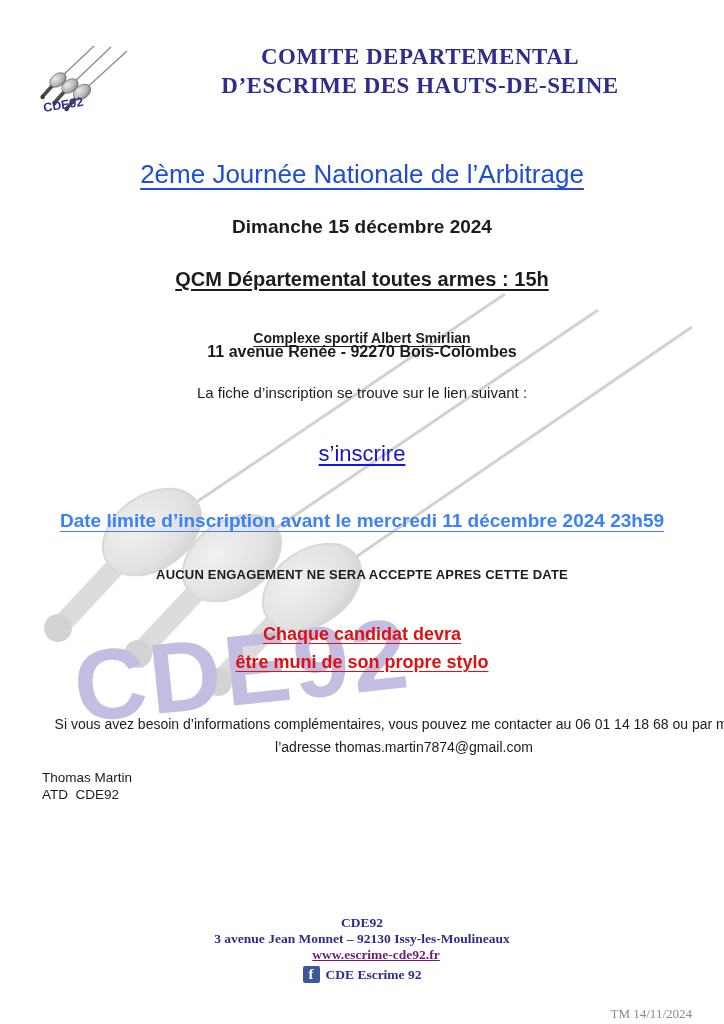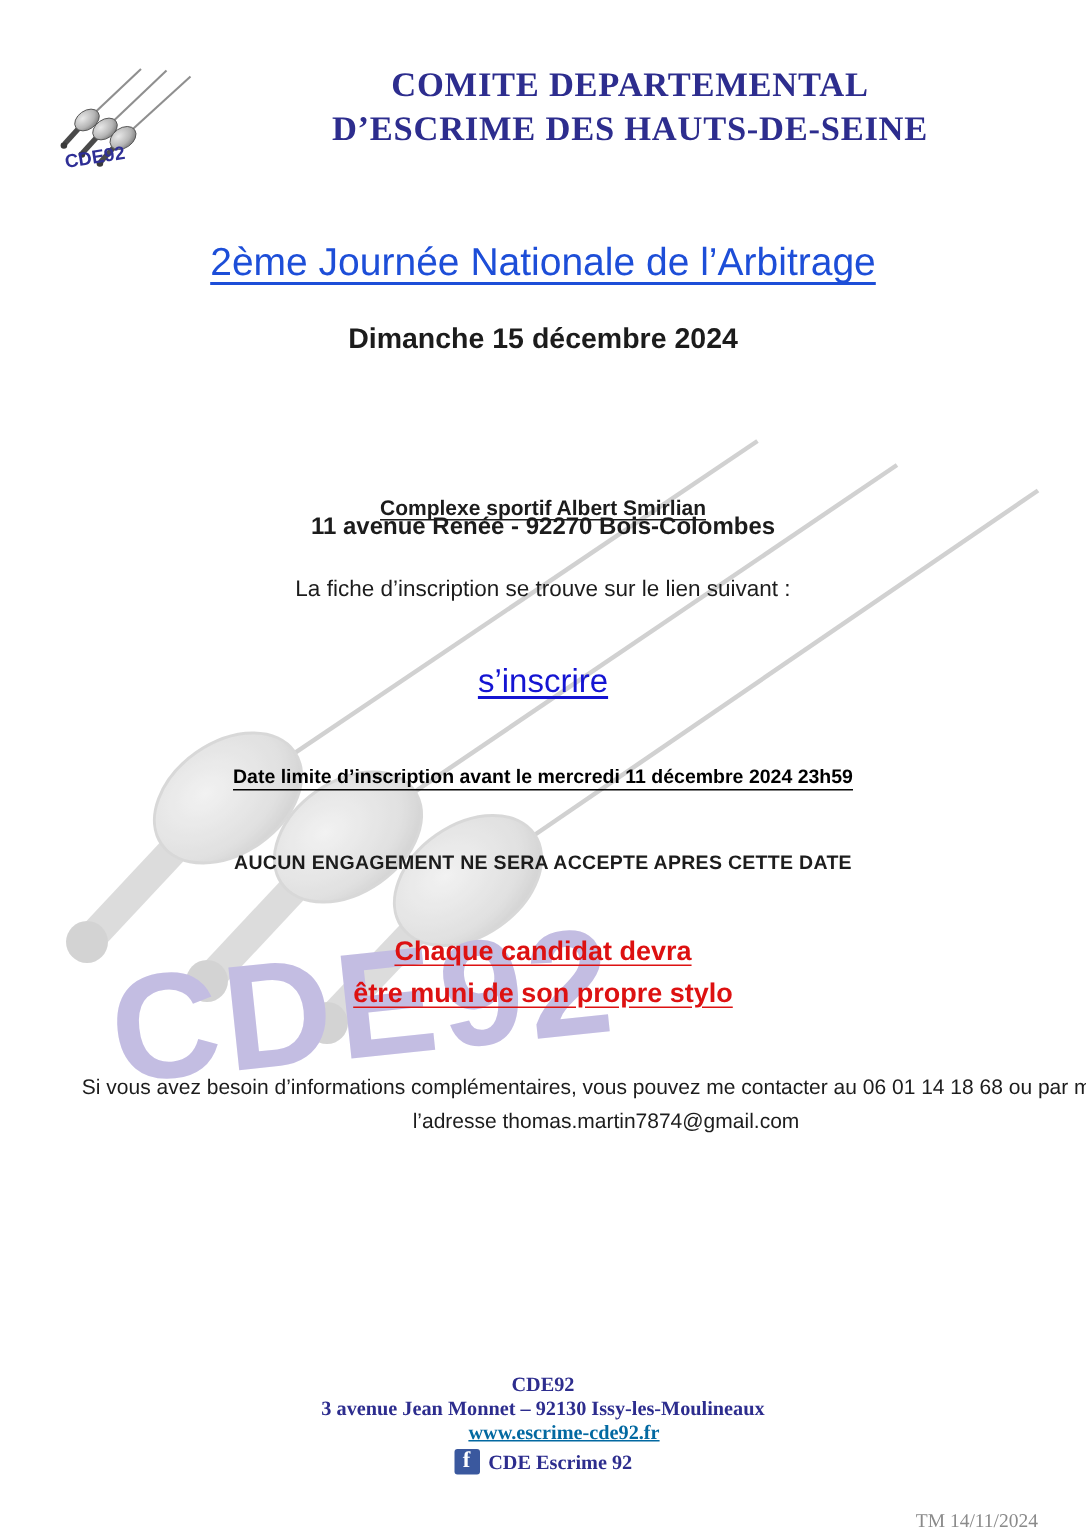--- a/index.html
+++ b/index.html
@@ -22,37 +22,37 @@
   .page p,.page h1{margin:0; position:absolute; width:100%; text-align:center; z-index:1;}
   .main-title{top:159px; font-size:26px; font-weight:normal; color:#1d4ed8;
     text-decoration:underline; text-underline-offset:5px;}
   .date-line{top:216px; font-size:19px; font-weight:bold;}
   .qcm-line{top:268px; font-size:20px; font-weight:bold; text-decoration:underline; text-underline-offset:3px;}
   .venue-name{top:330px; font-size:14px; font-weight:bold; text-decoration:underline; text-underline-offset:3px;}
   .venue-addr{top:343px; font-size:16px; font-weight:bold;}
   .link-intro{top:384px; font-size:15px; font-weight:normal;}
   .register-row{top:441px;}
   .register-link{font-size:22px; font-weight:normal; color:#1414d2; text-decoration:underline; text-underline-offset:3px; cursor:pointer;}
-  .deadline{top:510px; font-size:13px; font-weight:bold; color:#000000;
+  .deadline{top:510px; font-size:19px; font-weight:bold; color:#3b82f6;
     text-decoration:underline; text-underline-offset:4px;}
   .no-engagement{top:567px; font-size:13px; font-weight:bold; letter-spacing:.2px;}
   .stylo{top:620px; font-size:18px; font-weight:bold; color:#dd1111; line-height:28px;}
   .stylo span{display:block; text-decoration:underline; text-underline-offset:3px;}
   .contact{position:absolute; left:42px; right:36px; top:713px; width:auto;
     text-align:justify; font-size:14px; line-height:23px; font-weight:normal;}
   .signature{position:absolute; left:42px; top:769px; width:auto; text-align:left;
     font-size:13.5px; line-height:17px; z-index:1;}
   .signature div{white-space:pre-wrap;}
   
   .footer{
     position:absolute; top:915px; width:100%; text-align:center; z-index:1;
     font-family:"Liberation Serif",serif; font-weight:bold; color:#2d2d8e;
     font-size:13.5px; line-height:16px;
   }
-  .site-link{display:block; color:#0369a1; text-decoration:underline; cursor:pointer;padding-left:28px;}
+  .site-link{display:block; color:#701a75; text-decoration:underline; cursor:pointer;padding-left:28px;}
   .fb-row{display:flex; justify-content:center; align-items:center; gap:6px; margin-top:3px; cursor:pointer;}
   .fb-icon{
     width:17px; height:17px; background:#3a589e; color:#ffffff; border-radius:2px;
     font-family:"Liberation Serif",serif; font-weight:bold; font-size:15px; line-height:17px;
     display:inline-block; text-align:center;
   }
   .doc-ref{position:absolute; right:32px; top:986px; z-index:1;
     font-family:"Liberation Serif",serif; font-size:13px; color:#8a8a8a;margin-top:20px;}
 </style>
 </head>
@@ -125,33 +125,38 @@
     <text class="logo-text" x="6" y="68" font-size="12.5" fill="#2f2f96" transform="rotate(-9 6 68)">CDE92</text>
   </svg>
 
   <div class="org-title">
     <div>COMITE DEPARTEMENTAL</div>
     <div>D’ESCRIME DES HAUTS-DE-SEINE</div>
   </div>
 
   <h1 class="main-title">2ème Journée Nationale de l’Arbitrage</h1>
   <p class="date-line">Dimanche 15 décembre 2024</p>
+  <p class="qcm-line">QCM Départemental toutes armes : 15h</p>
   <p class="venue-name">Complexe sportif Albert Smirlian</p>
   <p class="venue-addr">11 avenue Renée - 92270 Bois-Colombes</p>
   <p class="link-intro">La fiche d’inscription se trouve sur le lien suivant :</p>
   <p class="register-row">
     <a class="register-link">s’inscrire</a>
   </p>
   <p class="deadline">Date limite d’inscription avant le mercredi 11 décembre 2024 23h59</p>
   <p class="no-engagement">AUCUN ENGAGEMENT NE SERA ACCEPTE APRES CETTE DATE</p>
   <p class="stylo">
     <span>Chaque candidat devra</span>
     <span>être muni de son propre stylo</span>
   </p>
   <p class="contact">Si vous avez besoin d’informations complémentaires, vous pouvez me contacter au 06 01 14 18 68 ou par mail à l’adresse thomas.martin7874@gmail.com</p>
+  <div class="signature">
+    <div>Thomas Martin</div>
+    <div>ATD  CDE92</div>
+  </div>
 
   <div class="footer">
     <div>CDE92</div>
     <div>3 avenue Jean Monnet – 92130 Issy-les-Moulineaux</div>
     <a class="site-link">www.escrime-cde92.fr</a>
     <div class="fb-row">
       <span class="fb-icon">f</span>
       <span>CDE Escrime 92</span>
     </div>
   </div>

